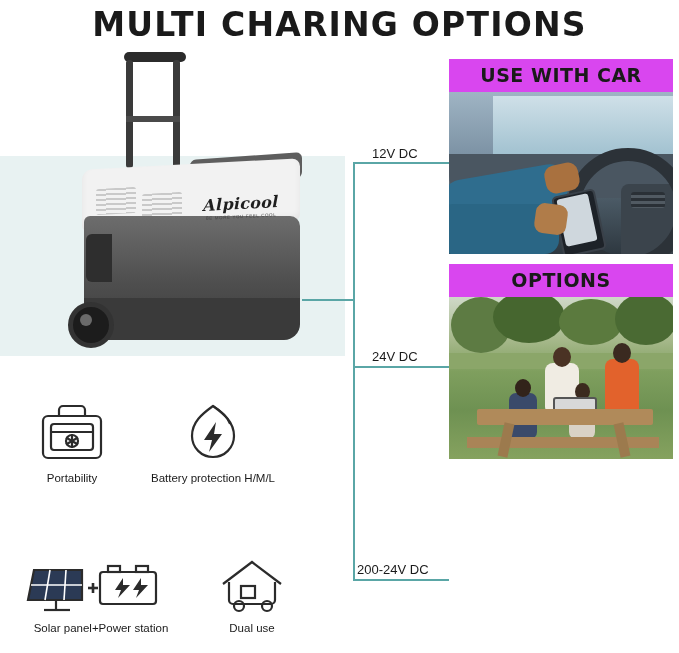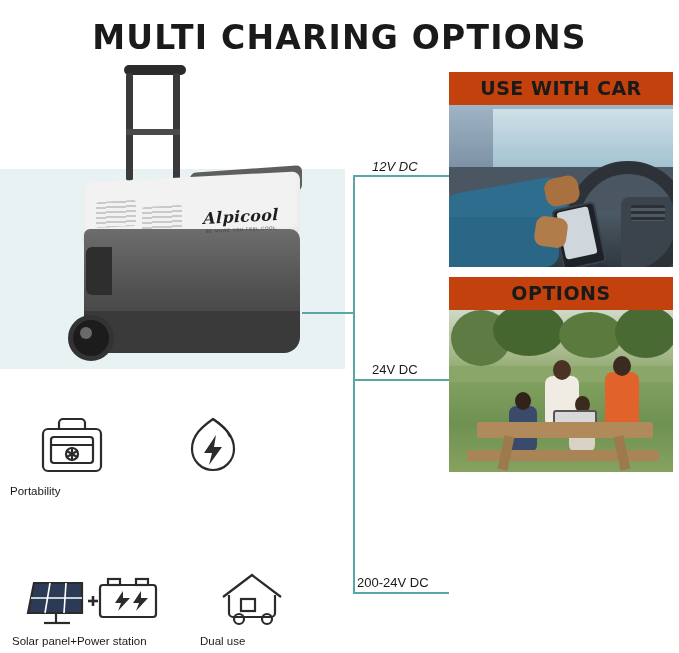--- a/index.html
+++ b/index.html
@@ -9,21 +9,21 @@
   }
   body {
     width: 679px;
     height: 653px;
     position: relative;
     font-family: "Liberation Sans", sans-serif;
     overflow: hidden;
   }
   #page {
     position: absolute;
-    left: 0; top: 17px;
+    left: 0; top: 4px;
     width: 679px;
     height: 554px;
   }
 
   
   .title {
     position: absolute;
     left: 0;
     top: 0;
     width: 679px;
@@ -214,30 +214,30 @@
   .conn-h-12 { left: 353px; top: 158px; width: 96px; height: 2px; }
   .conn-h-24 { left: 353px; top: 362px; width: 96px; height: 2px; }
   .conn-h-100 { left: 353px; top: 575px; width: 96px; height: 2px; }
 
   .volt-label {
     position: absolute;
     font-size: 13px;
     color: #1a1a1a;
     font-family: "Liberation Sans", sans-serif;
   }
-  .volt-12 { left: 372px; top: 142px; font-style: italic; }
+  .volt-12 { left: 372px; top: 142px; }
   .volt-24 { left: 372px; top: 345px; }
   .volt-100 { left: 357px; top: 558px; }
 
   
   .card {
     position: absolute;
     left: 449px;
     width: 224px;
-    background: #c2410c;
+    background: #d946ef;
   }
   .card-1 { top: 55px; height: 195px; }
   .card-2 { top: 260px; height: 193px; }
   .card-3 { top: 463px; height: 188px; }
   .card-title {
     height: 33px;
     line-height: 33px;
     text-align: center;
     font-size: 19px;
     font-weight: bold;
@@ -432,20 +432,21 @@
     background: #6a6258;
   }
   .rv-mat {
     position: absolute; left: 10px; top: 118px; width: 70px; height: 38px;
     background: #4d5a63; border-radius: 4px; transform: skewX(-8deg);
   }
 
   
   .feature {
     position: absolute;
+    text-align: center;
     font-size: 11.5px;
     color: #1a1a1a;
   }
   .feature .cap {
     margin-top: 6px;
     display: block;
     white-space: nowrap;
   }
   .f-port { left: 10px; top: 398px; width: 124px; }
   .f-batt { left: 133px; top: 398px; width: 160px; }
@@ -555,20 +556,21 @@
   </div>
 
   <div class="feature f-batt">
     <span>
       <svg width="66" height="64" viewBox="0 0 66 64" fill="none" stroke="#2b2b2b" stroke-width="2.2">
         <path d="M33 4 C44 12 54 20 54 34 a21 21 0 0 1 -42 0 C12 20 22 12 33 4 Z"></path>
         <path d="M33 4 C40 8 47 14 50 22" stroke-width="2"></path>
         <polygon points="36,20 24,38 32,38 29,50 42,32 34,32" fill="#2b2b2b" stroke="none"></polygon>
       </svg>
     </span>
+    <span class="cap">Battery protection H/M/L</span>
   </div>
 
   <div class="feature f-dual">
     <span>
       <svg width="78" height="60" viewBox="0 0 78 60" fill="none" stroke="#2b2b2b" stroke-width="2.2">
         <polyline points="10,28 39,6 68,28"></polyline>
         <path d="M16,26 V44 a4 4 0 0 0 4 4 h38 a4 4 0 0 0 4 -4 V26"></path>
         <rect x="28" y="30" width="14" height="12"></rect>
         <circle cx="26" cy="50" r="5"></circle>
         <circle cx="54" cy="50" r="5"></circle>

